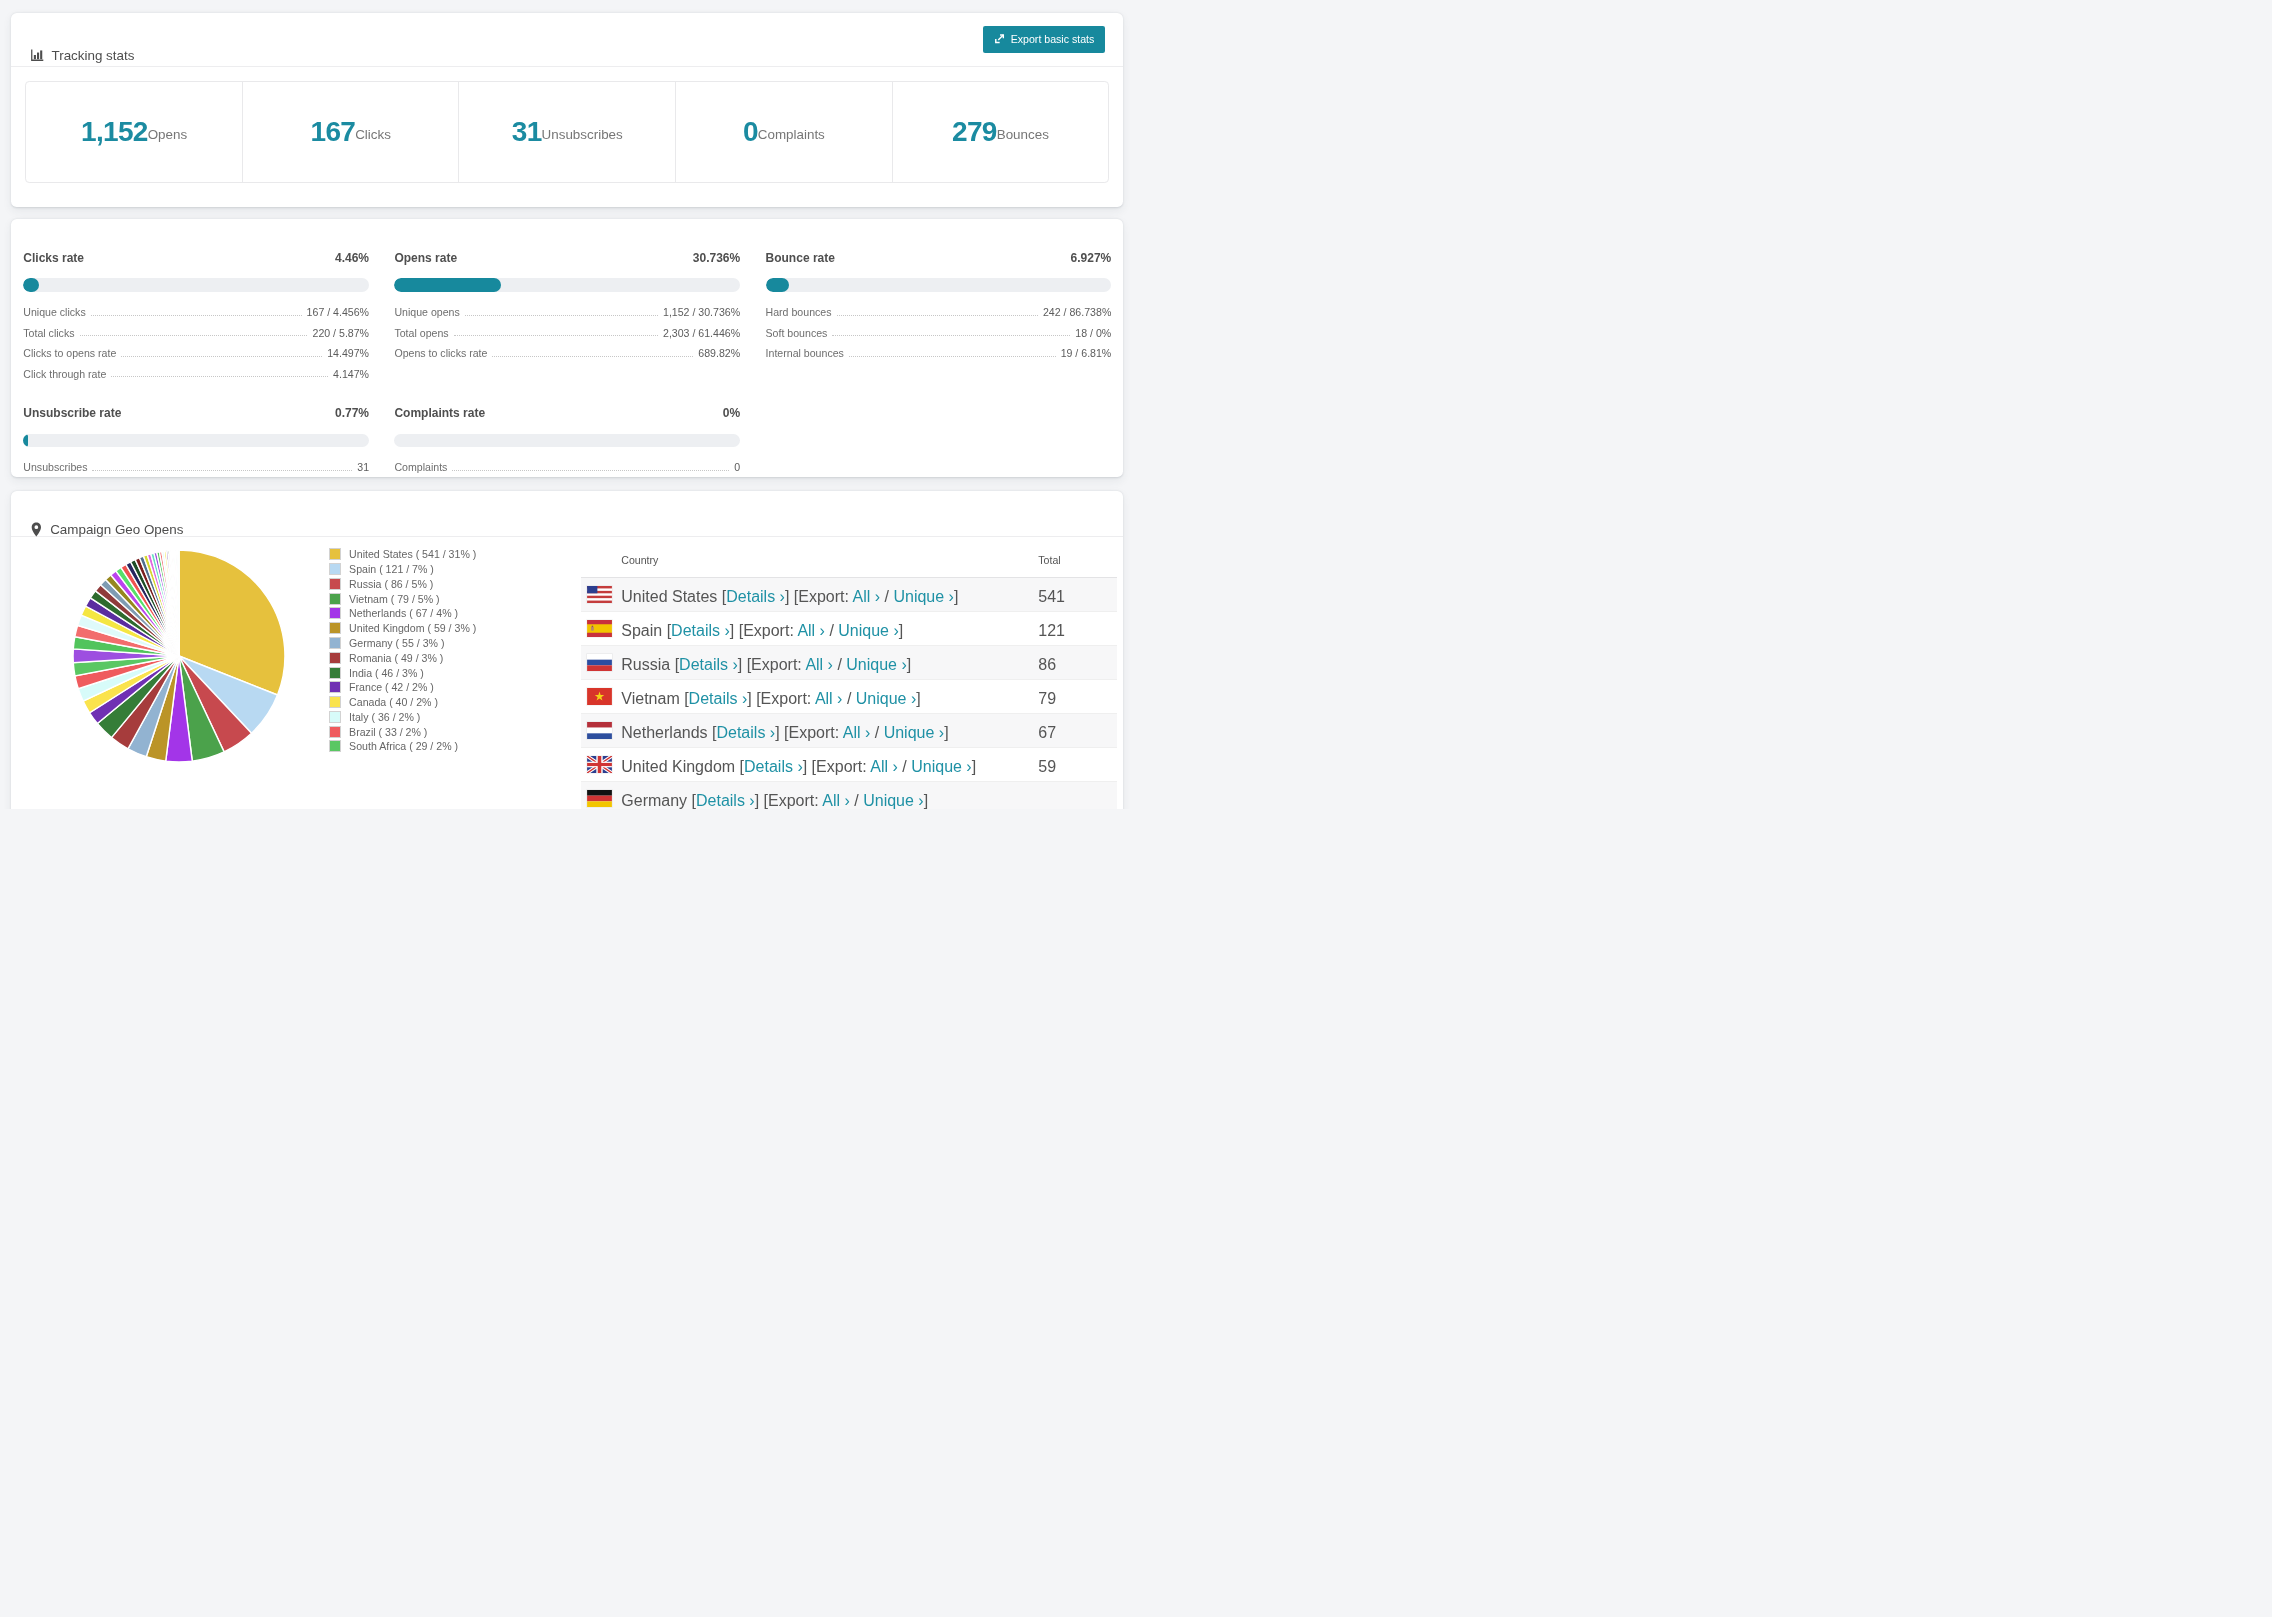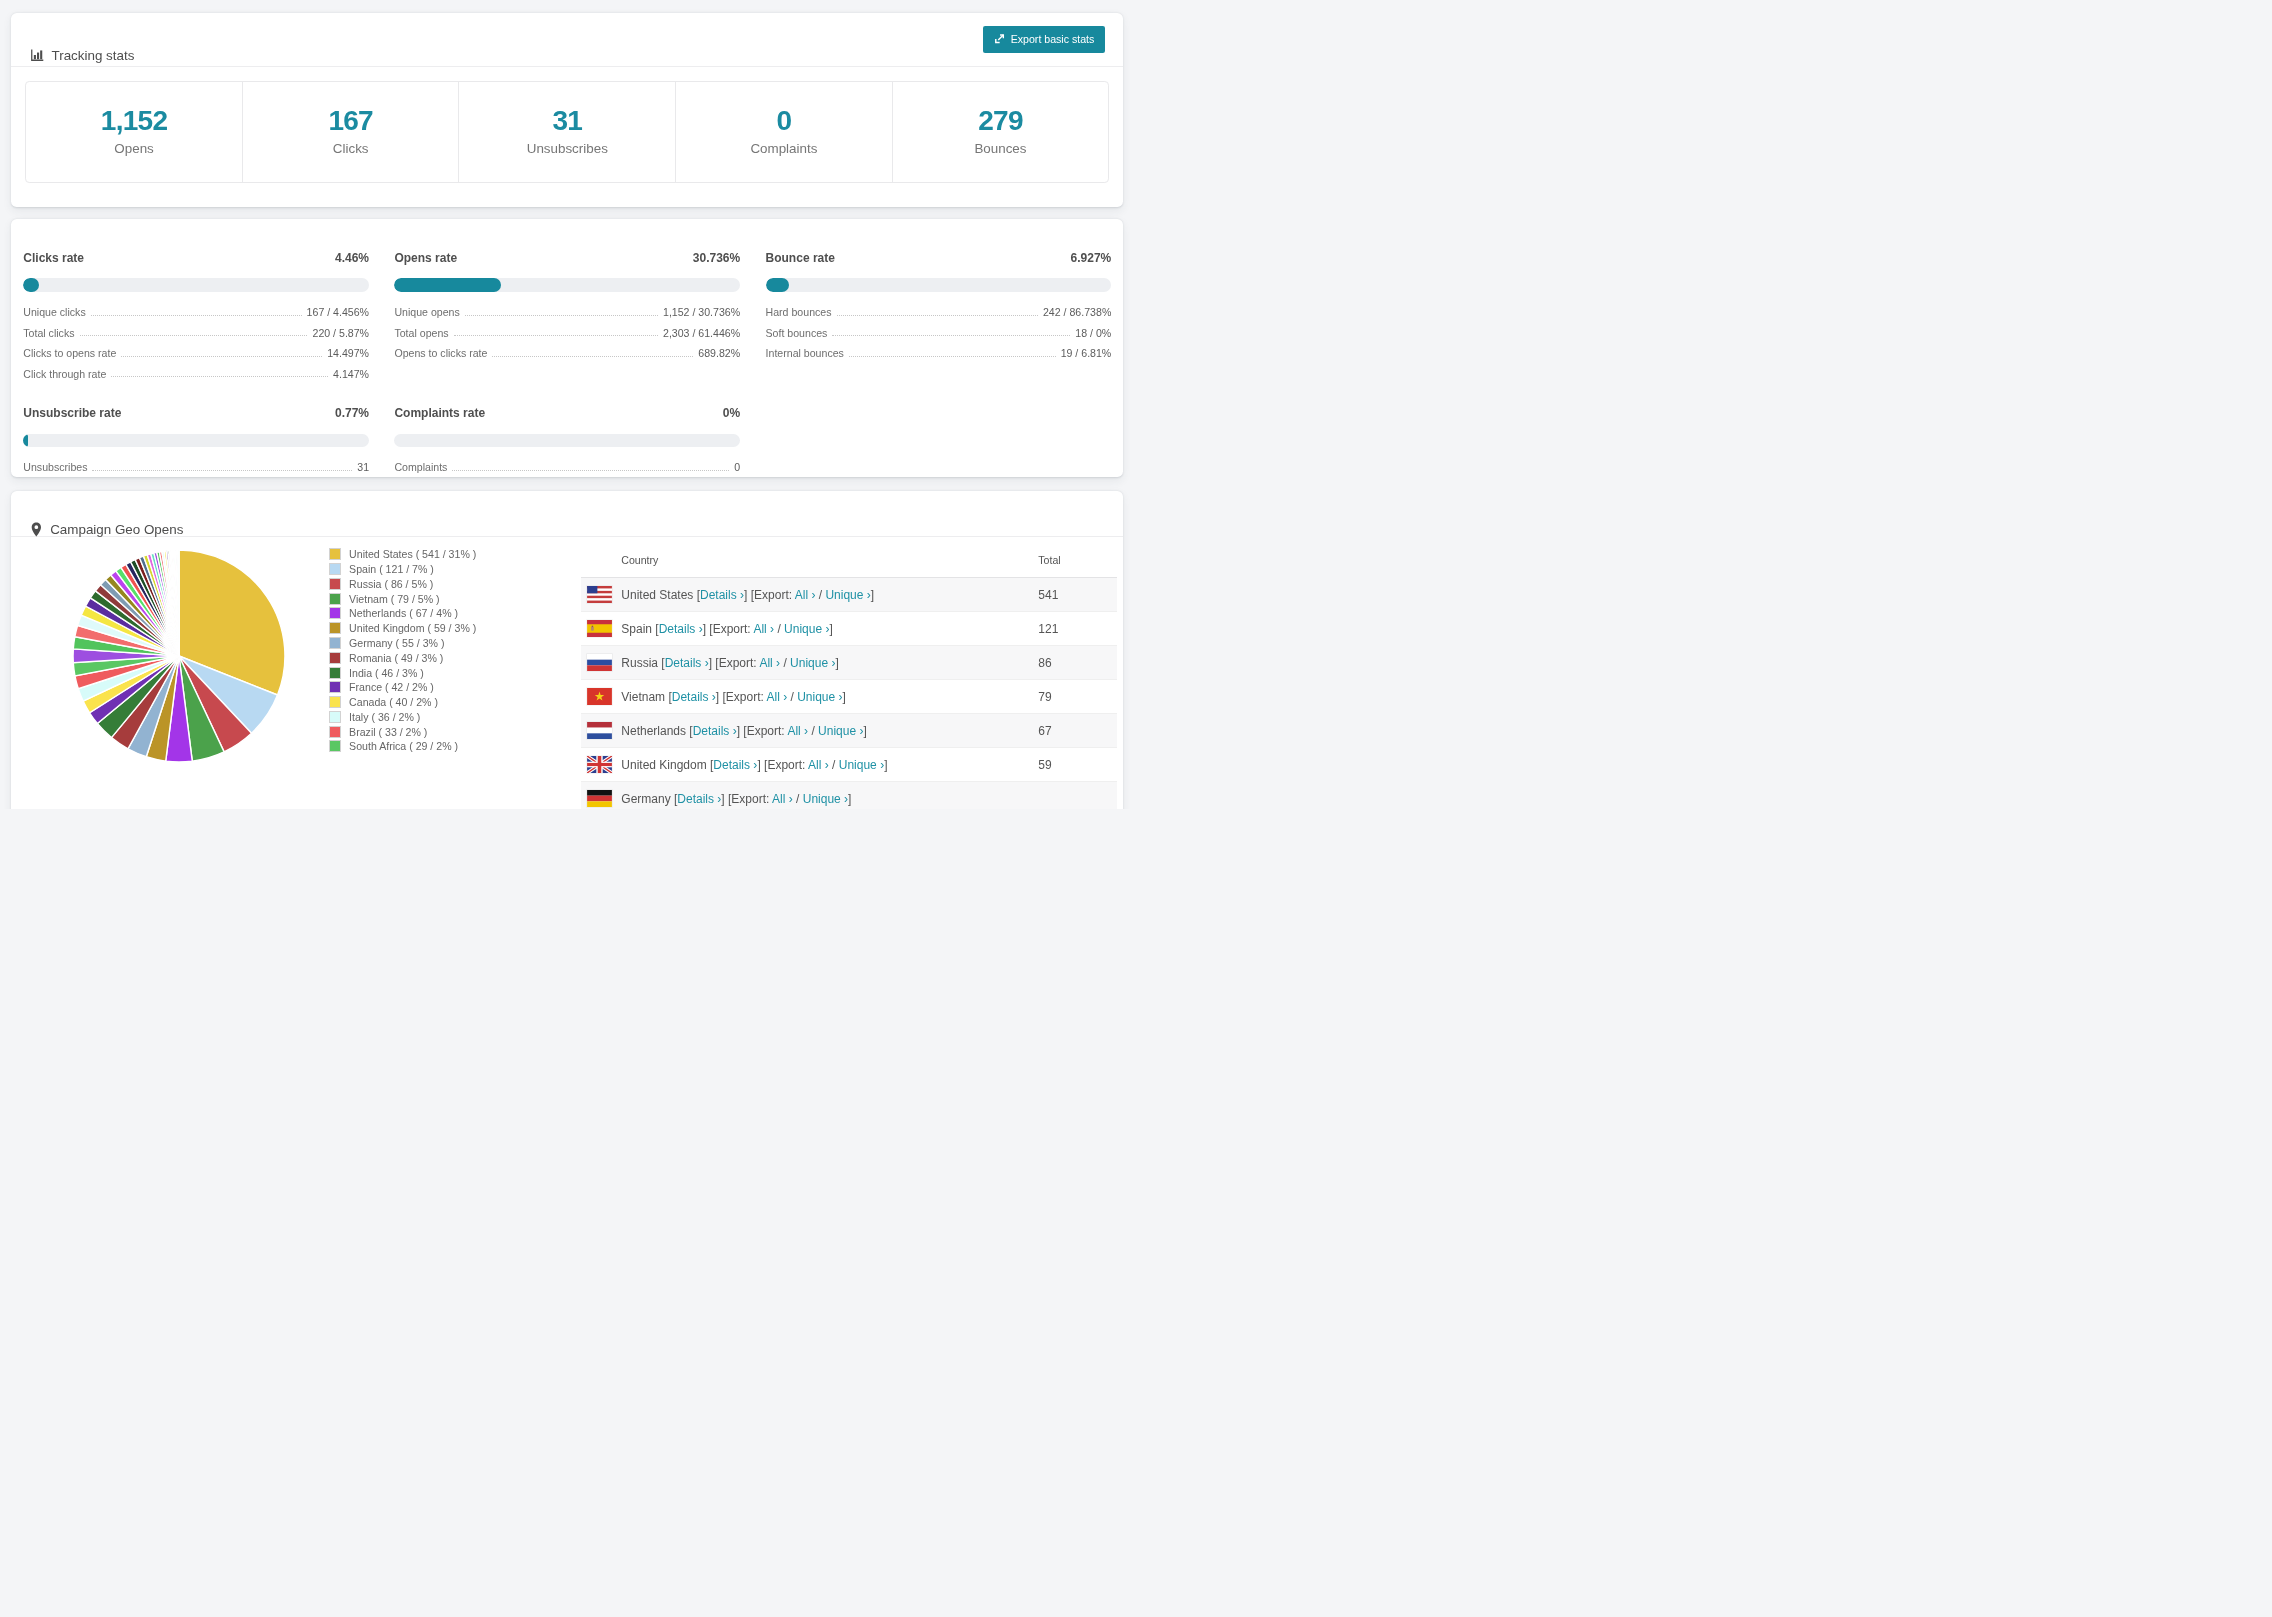--- a/index.html
+++ b/index.html
@@ -16,21 +16,21 @@
   #card-tracking{left:11.3px;top:12.7px;width:1112px;height:194px;}
   .card-header{height:54px;display:flex;align-items:center;padding:0 18.4px;
     border-bottom:0.7px solid #ededef;box-sizing:border-box;}
   .card-title{font-size:13.4px;color:#4d4d4d;display:flex;align-items:center;gap:7.8px;margin-top:32px;}
   .card-title svg{display:block;}
   .export-btn{margin-left:auto;background:#17899d;color:#fff;border:none;cursor:pointer;
     font-size:10.6px;font-family:inherit;border-radius:2.1px;height:27px;padding:0 10.6px;
     display:flex;align-items:center;gap:5.6px;}
   .stats-box{margin:14px 14px 0;height:102px;border:0.7px solid #e9e9eb;border-radius:4.2px;
     display:flex;box-sizing:border-box;}
-  .stat-cell{flex:1;display:flex;flex-direction:column;align-items:center;justify-content:center;
+  .stat-cell{flex:1;display:flex;flex-direction:row;align-items:center;justify-content:center;
     border-right:0.7px solid #e9e9eb;}
   .stat-cell:last-child{border-right:none;}
   .stat-value{font-size:28px;font-weight:700;color:#1b8ba1;letter-spacing:-0.7px;line-height:1;}
   .stat-label{font-size:13.4px;color:#767676;margin-top:6.4px;}
   
   #card-rates{left:11.3px;top:219px;width:1112px;height:258px;box-sizing:border-box;
     padding:32px 12px;}
   .rates-grid{display:grid;grid-template-columns:repeat(3,1fr);column-gap:25.4px;row-gap:22.6px;}
   .rate-title-row{display:flex;justify-content:space-between;align-items:baseline;
     font-size:12px;font-weight:700;color:#4f4f4f;height:21px;}
@@ -49,21 +49,21 @@
   #geo-legend{position:absolute;left:318px;top:58px;}
   .legend-item{display:flex;align-items:center;height:10.6px;margin-bottom:4.2px;
     font-size:10.6px;color:#666;}
   .legend-swatch{width:10px;height:10px;border:0.7px solid #d2d2d2;margin-right:7.8px;flex:none;}
   
   #geo-table{position:absolute;left:570px;top:56px;width:536px;}
   .geo-thead{position:relative;height:30px;font-size:10.6px;color:#555;
     border-bottom:0.7px solid #e3e3e5;}
   .geo-thead .th-country{position:absolute;left:40px;top:7px;}
   .geo-thead .th-total{position:absolute;left:457px;top:7px;}
-  .geo-row{position:relative;height:33px;border-top:0.7px solid #efefef;font-size:12px;color:#555;}
+  .geo-row{position:relative;height:33px;border-top:0.7px solid #efefef;font-size:16px;color:#555;}
   .geo-row:first-of-type{border-top:none;}
   .geo-row.alt{background:#f7f7f8;}
   .geo-row .flag{position:absolute;left:5.6px;top:7.8px;width:25px;height:17px;
     box-shadow:0 0 0 0.7px rgba(0,0,0,.06);}
   .geo-row .flag svg{display:block;}
   .geo-row .row-text{position:absolute;left:40px;top:10px;white-space:nowrap;}
   .geo-row .total{position:absolute;left:457px;top:10px;}
   .lnk{color:#1f91a5;text-decoration:none;cursor:pointer;}
   #geo-fade{position:absolute;left:0;bottom:0;width:558px;height:45px;pointer-events:none;
     background:linear-gradient(to top,rgba(255,255,255,.95) 15%,rgba(255,255,255,0));}

